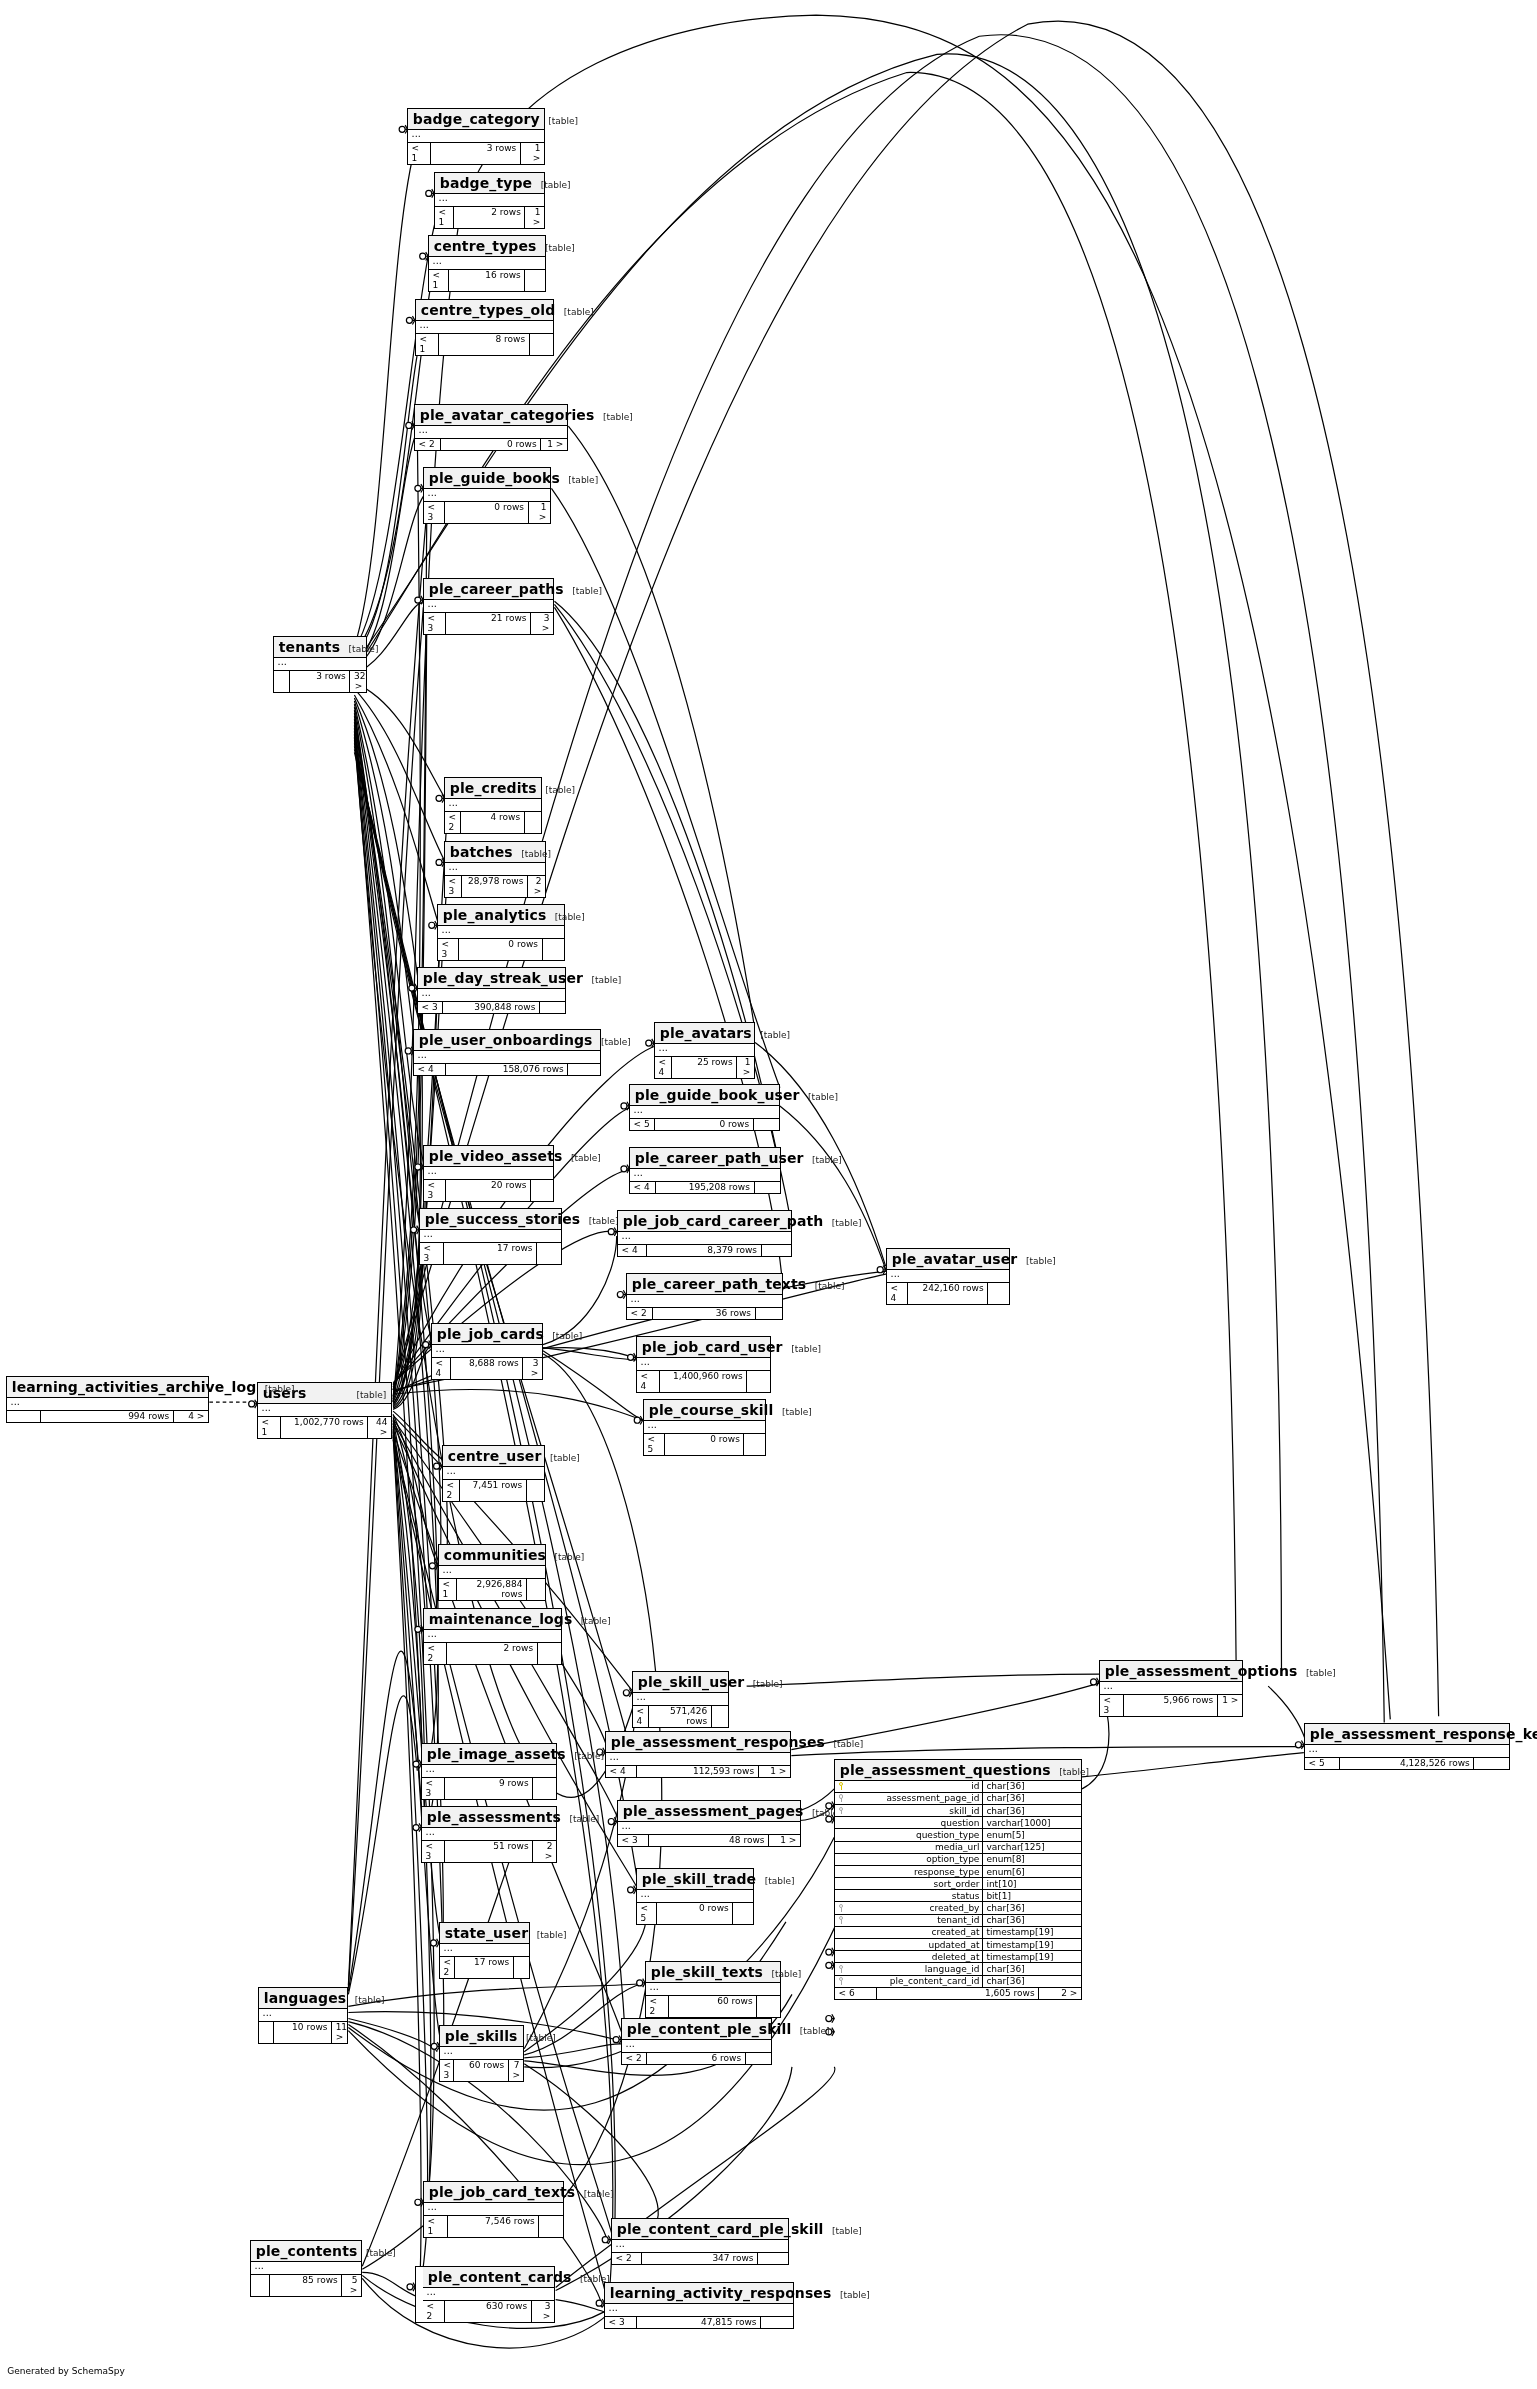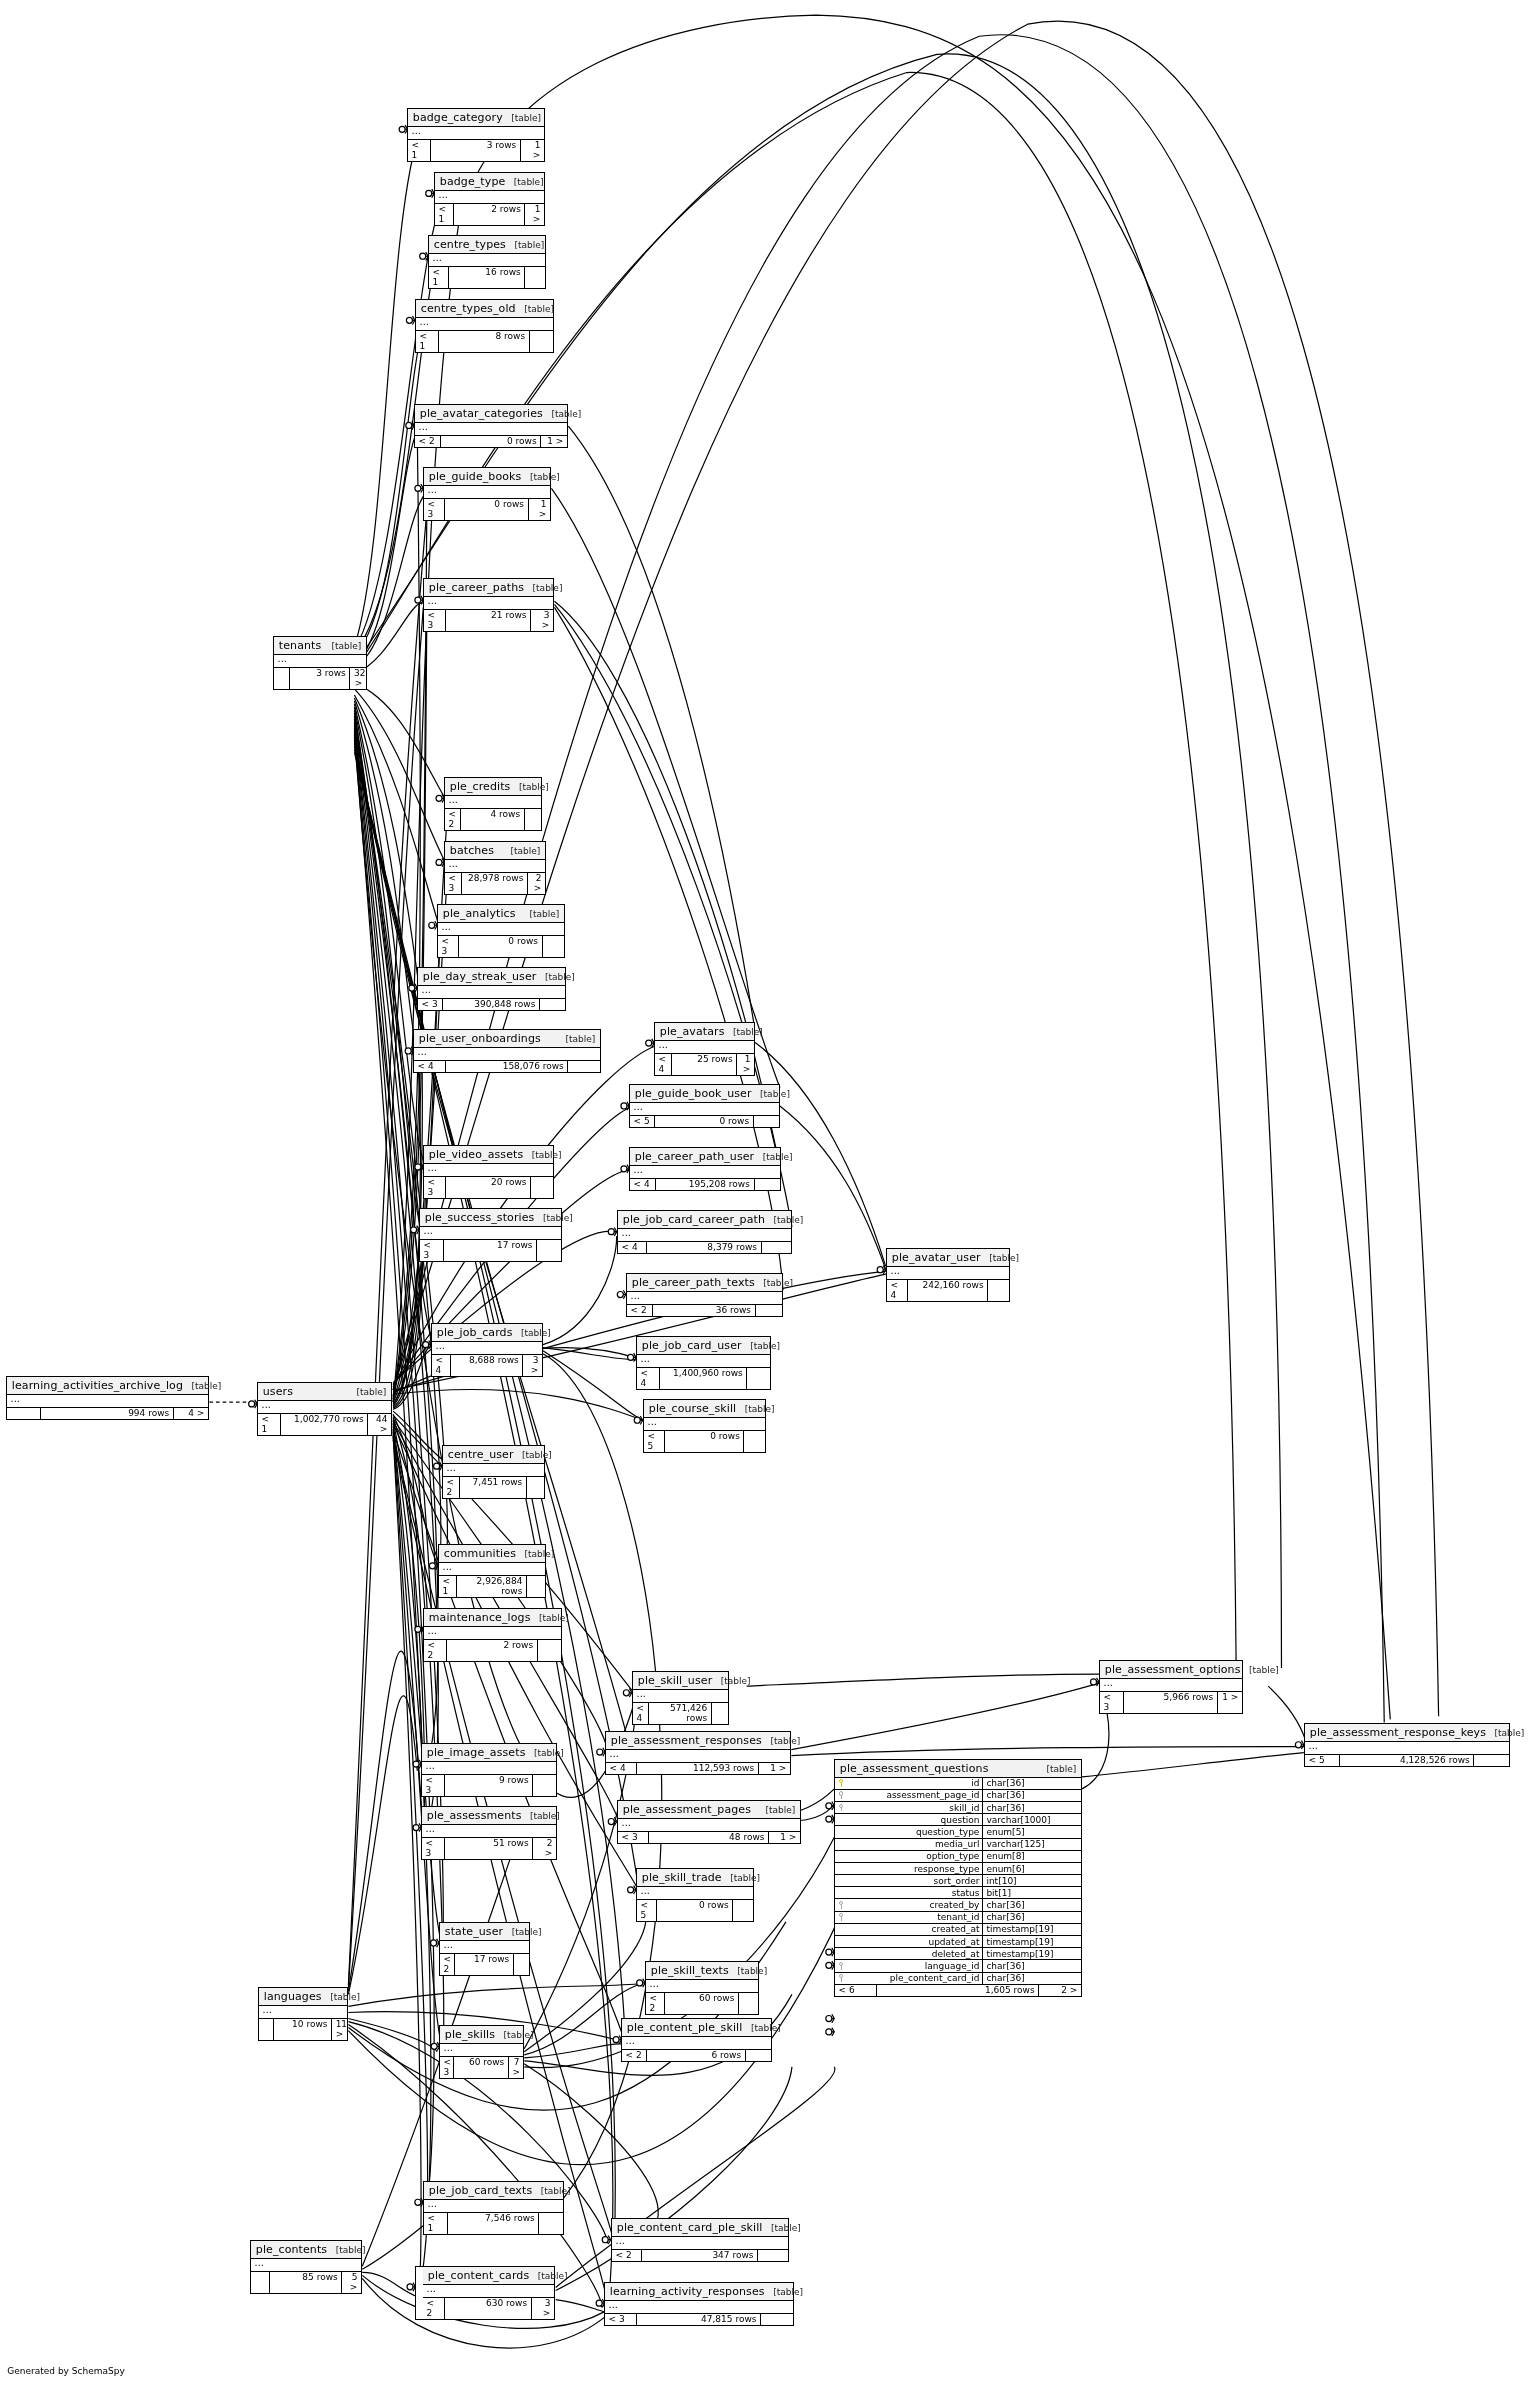--- a/index.html
+++ b/index.html
@@ -3,21 +3,21 @@
 <meta charset="utf-8">
 <style>
   html,body{margin:0;padding:0;background:#ffffff;}
   body{font-family:"DejaVu Sans","Liberation Sans",sans-serif;}
   #canvas{position:relative;width:1538px;height:2389px;background:#fff;overflow:hidden;}
   #edges{position:absolute;left:0;top:0;width:1538px;height:2389px;pointer-events:none;}
 
   .tbl{position:absolute;border:1.2px solid #000;background:#fff;box-sizing:border-box;}
   .tbl .hdr{display:flex;align-items:baseline;justify-content:space-between;
             background:#f2f2f2;border-bottom:1.2px solid #000;padding:1.8px 4.8px;white-space:nowrap;}
-  .tbl .hdr .nm{font-weight:normal;font-size:11px;color:#000;letter-spacing:0.1px;}
+  .tbl .hdr .nm{font-weight:bold;font-size:14px;color:#000;letter-spacing:0.1px;}
   .tbl .hdr .tag{font-size:9px;color:#222;margin-left:8.5px;font-weight:normal;}
   .tbl .dots{border-bottom:0.6px solid #000;padding:0.6px 3.6px;font-size:9.7px;line-height:8.5px;height:11px;color:#000;}
   .tbl .foot{display:flex;font-size:9px;color:#000;}
   .tbl .foot > div{padding:0.6px 3.6px;box-sizing:border-box;}
   .tbl .foot .l{width:17%;border-right:0.6px solid #000;text-align:left;}
   .tbl .foot .c{flex:1;text-align:right;border-right:0.6px solid #000;}
   .tbl .foot .r{width:17%;text-align:right;}
 
   
   .tbl.det .col{display:flex;font-size:9px;border-bottom:0.6px solid #000;}
@@ -823,21 +823,21 @@
           <span class="nm">state_user</span>
           <span class="tag">[table]</span>
         </div>
         <div class="dots">...</div>
         <div class="foot">
           <div class="l">&lt; 2</div>
           <div class="c">17 rows</div>
           <div class="r"></div>
         </div>
       </div>
-      <div class="tbl" style="left: 645px; top: 1961px; width: 114px;">
+      <div class="tbl" style="left: 645px; top: 1961px; width: 136px;">
         <div class="hdr">
           <span class="nm">ple_skill_texts</span>
           <span class="tag">[table]</span>
         </div>
         <div class="dots">...</div>
         <div class="foot">
           <div class="l">&lt; 2</div>
           <div class="c">60 rows</div>
           <div class="r"></div>
         </div>

